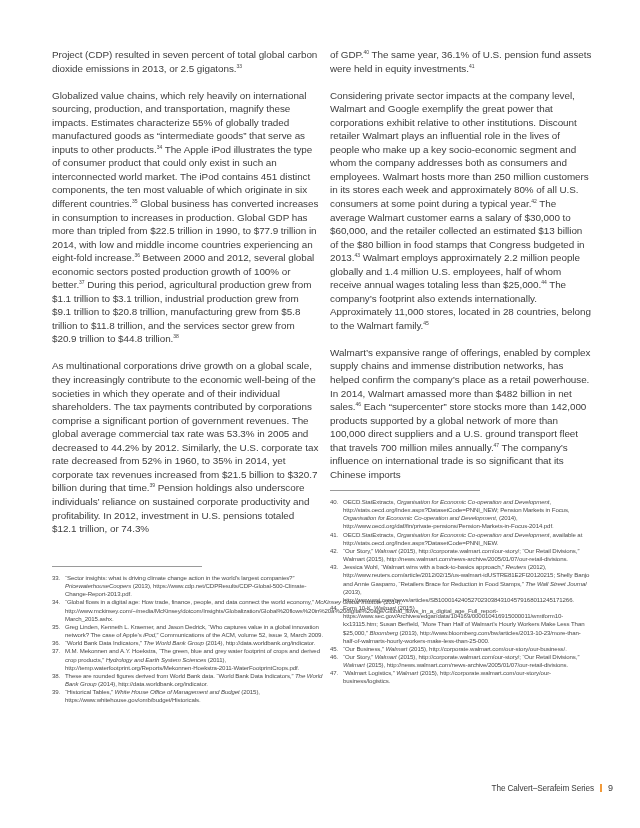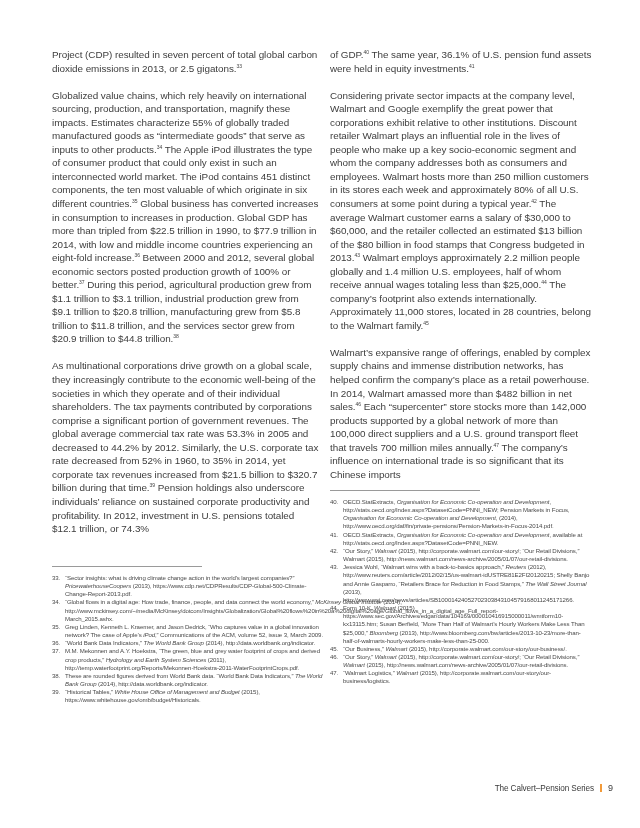--- a/index.html
+++ b/index.html
@@ -103,16 +103,16 @@
         <span class="note-text">“Our Story,” <i>Walmart</i> (2015), http://corporate.walmart.com/our-story/; “Our Retail Divisions,” <i>Walmart</i> (2015), http://news.walmart.com/news-archive/2005/01/07/our-retail-divisions.</span>
       </div>
       <div class="note">
         <span class="note-num">47.</span>
         <span class="note-text">“Walmart Logistics,” <i>Walmart</i> (2015), http://corporate.walmart.com/our-story/our-business/logistics.</span>
       </div>
     </div>
 </div>
 
 <div class="footer">
-  <span class="series">The Calvert–Pension Series</span>
+  <span class="series">The Calvert–Serafeim Series</span>
   <span class="sep" style="background: rgb(242, 154, 58);"></span>
   <span class="page">9</span>
 </div>
 
 </body></html>

